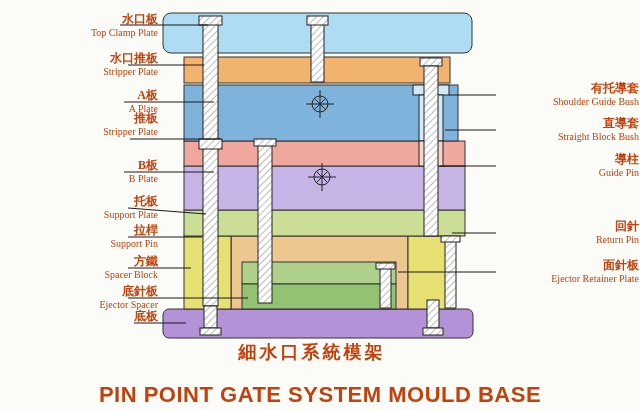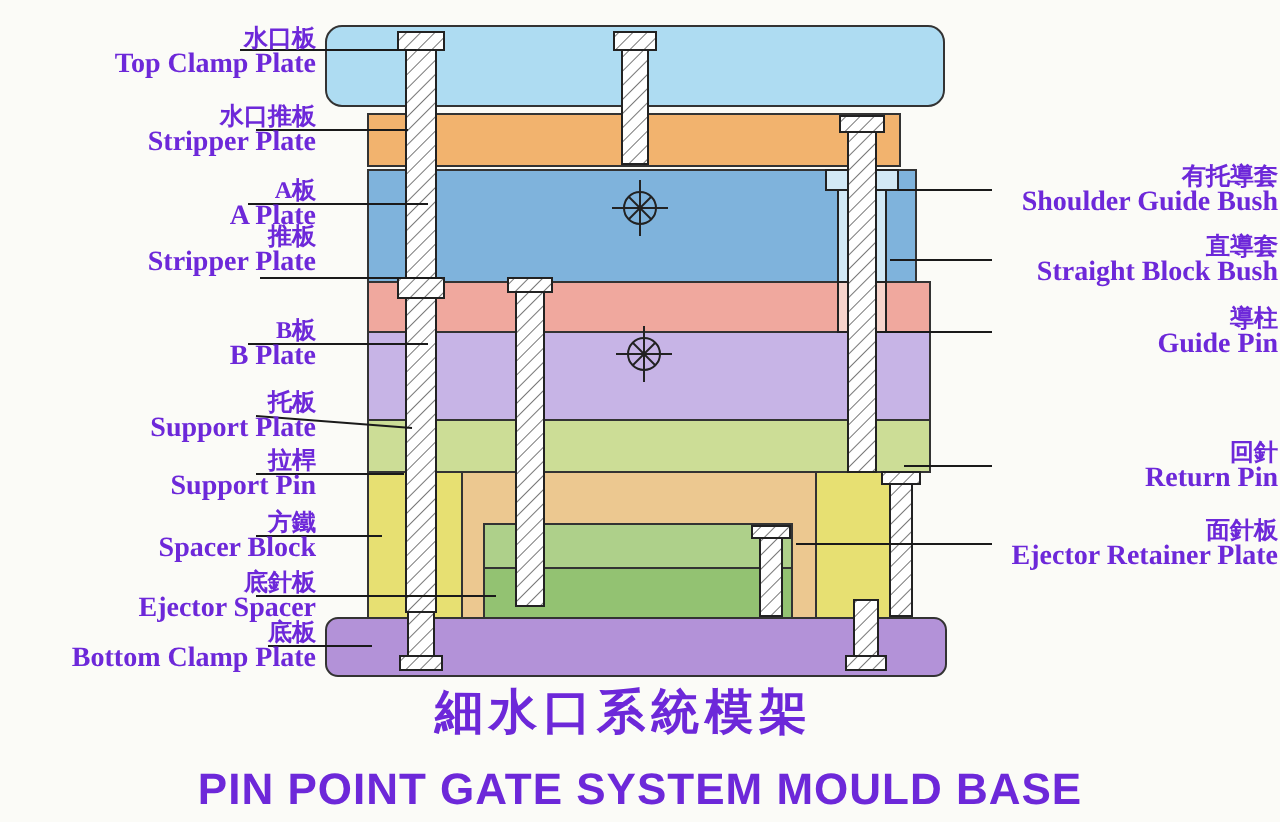--- a/index.html
+++ b/index.html
@@ -3,32 +3,32 @@
 <meta charset="utf-8">
 <style>
   * { box-sizing: border-box; }
   html, body { margin: 0; padding: 0; }
   .canvas {
     position: relative;
     width: 640px;
     height: 411px;
     background: #fbfbf7;
     font-family: "Liberation Serif", serif;
-    color: #6d28d9;
+    color: #c2410c;
     overflow: hidden;
   }
   .diagram { position: absolute; top: 0; left: 0; }
   .lbl { position: absolute; line-height: 13px; }
   .lbl-left  { left: 2px;   width: 156px; text-align: right; }
   .lbl-right { left: 499px; width: 140px; text-align: right; }
   .cn { display: block; font-size: 12px; font-weight: 700; }
-  .en { display: block; font-size: 14px; font-weight: 700; }
+  .en { display: block; font-size: 10px; font-weight: 400; }
   .title-cn {
     position: absolute; top: 340px; left: 0; width: 624px;
-    text-align: center; font-size: 24px; font-weight: 700; letter-spacing: 3px;
+    text-align: center; font-size: 18px; font-weight: 700; letter-spacing: 3px;
   }
   .title-en {
     position: absolute; top: 362px; left: 0; width: 640px;
     text-align: center; font-family: "Liberation Sans", sans-serif;
     font-size: 22px; font-weight: 700; letter-spacing: 0.5px; margin-top: 20px;
   }
 </style>
 </head>
 <body>
 
@@ -155,21 +155,20 @@
   <div class="lbl lbl-left" style="top:255px">
     <span class="cn">方鐵</span>
     <span class="en">Spacer Block</span>
   </div>
   <div class="lbl lbl-left" style="top:285px">
     <span class="cn">底針板</span>
     <span class="en">Ejector Spacer</span>
   </div>
   <div class="lbl lbl-left" style="top:310px">
     <span class="cn">底板</span>
-    <span class="en">Bottom Clamp Plate</span>
   </div>
 
   <div class="lbl lbl-right" style="top:82px">
     <span class="cn">有托導套</span>
     <span class="en">Shoulder Guide Bush</span>
   </div>
   <div class="lbl lbl-right" style="top:117px">
     <span class="cn">直導套</span>
     <span class="en">Straight Block Bush</span>
   </div>

